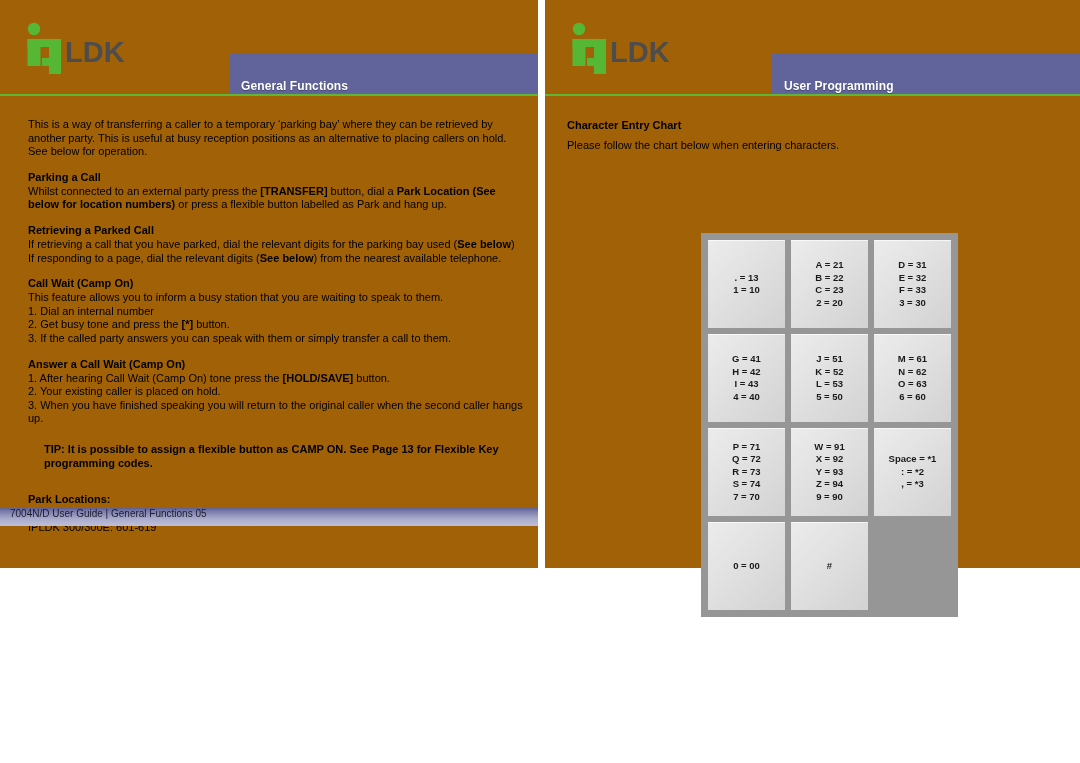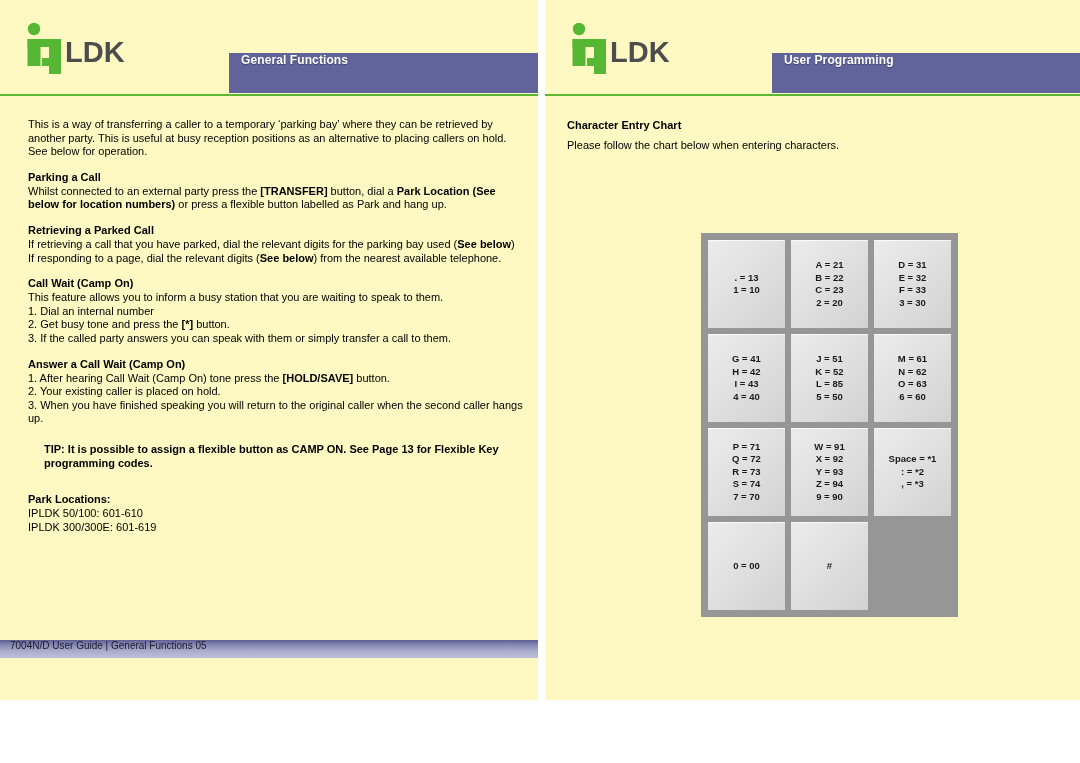--- a/index.html
+++ b/index.html
@@ -15,22 +15,22 @@
     overflow: hidden;
     position: relative;
   }
   .spread {
     display: flex;
     width: 1080px;
     height: 763px;
   }
   .page {
     position: relative;
-    height: 700px;
-    background: #fef9c3;
+    height: 568px;
+    background: #a16207;
     box-sizing: border-box;
   }
   .page-left  { width: 538px; }
   .page-gap   { width: 7px; background: #ffffff; }
   .page-right { width: 535px; }
 
   
   .page-header {
     position: relative;
     height: 93px;
@@ -49,21 +49,21 @@
   .title-bar {
     position: absolute;
     top: 53px;
     height: 40px;
     background: #61649a;
     color: #ffffff;
     font-size: 12px;
     font-weight: bold;
     letter-spacing: .1px;
     display: flex;
-    align-items: flex-start;
+    align-items: flex-end;
     padding-left: 12px;
     box-sizing: border-box;
     text-shadow: 0 1px 1px rgba(0,0,0,.35);
   }
   .page-left .title-bar  { left: 229px; right: 0px; }
   .page-right .title-bar { left: 227px; right: 0px; }
 
   .green-rule {
     position: absolute;
     top: 94px;
@@ -267,21 +267,21 @@
             </div>
             <div class="cell">
               <span>G = 41</span>
               <span>H = 42</span>
               <span>I = 43</span>
               <span>4 = 40</span>
             </div>
             <div class="cell">
               <span>J = 51</span>
               <span>K = 52</span>
-              <span>L = 85</span>
+              <span>L = 53</span>
               <span>5 = 50</span>
             </div>
             <div class="cell">
               <span>M = 61</span>
               <span>N = 62</span>
               <span>O = 63</span>
               <span>6 = 60</span>
             </div>
             <div class="cell">
               <span>P = 71</span>

